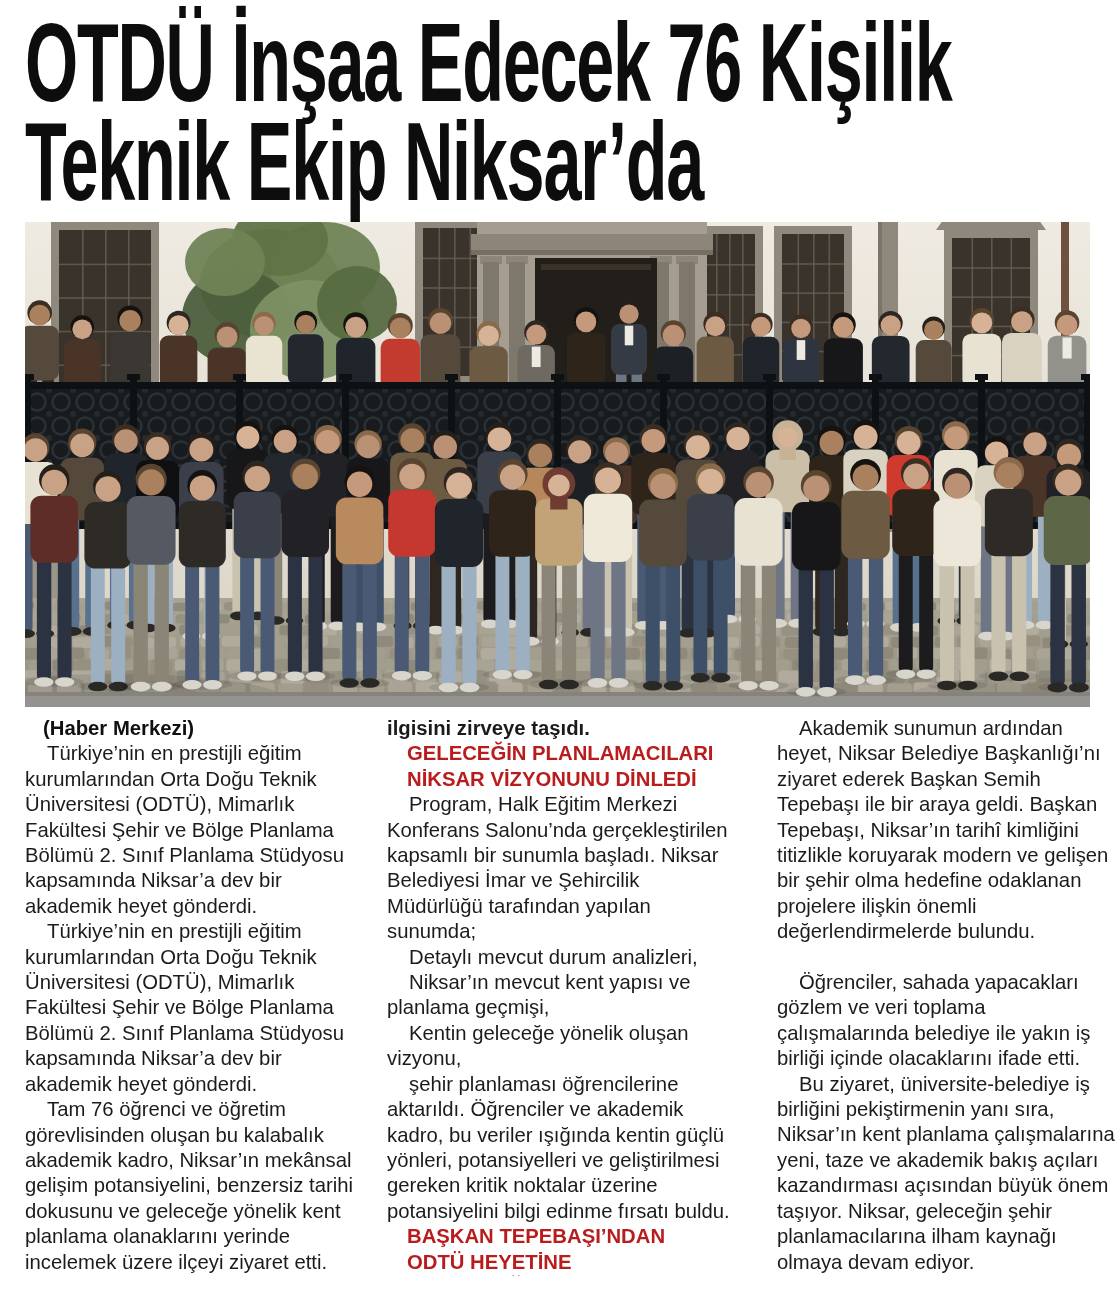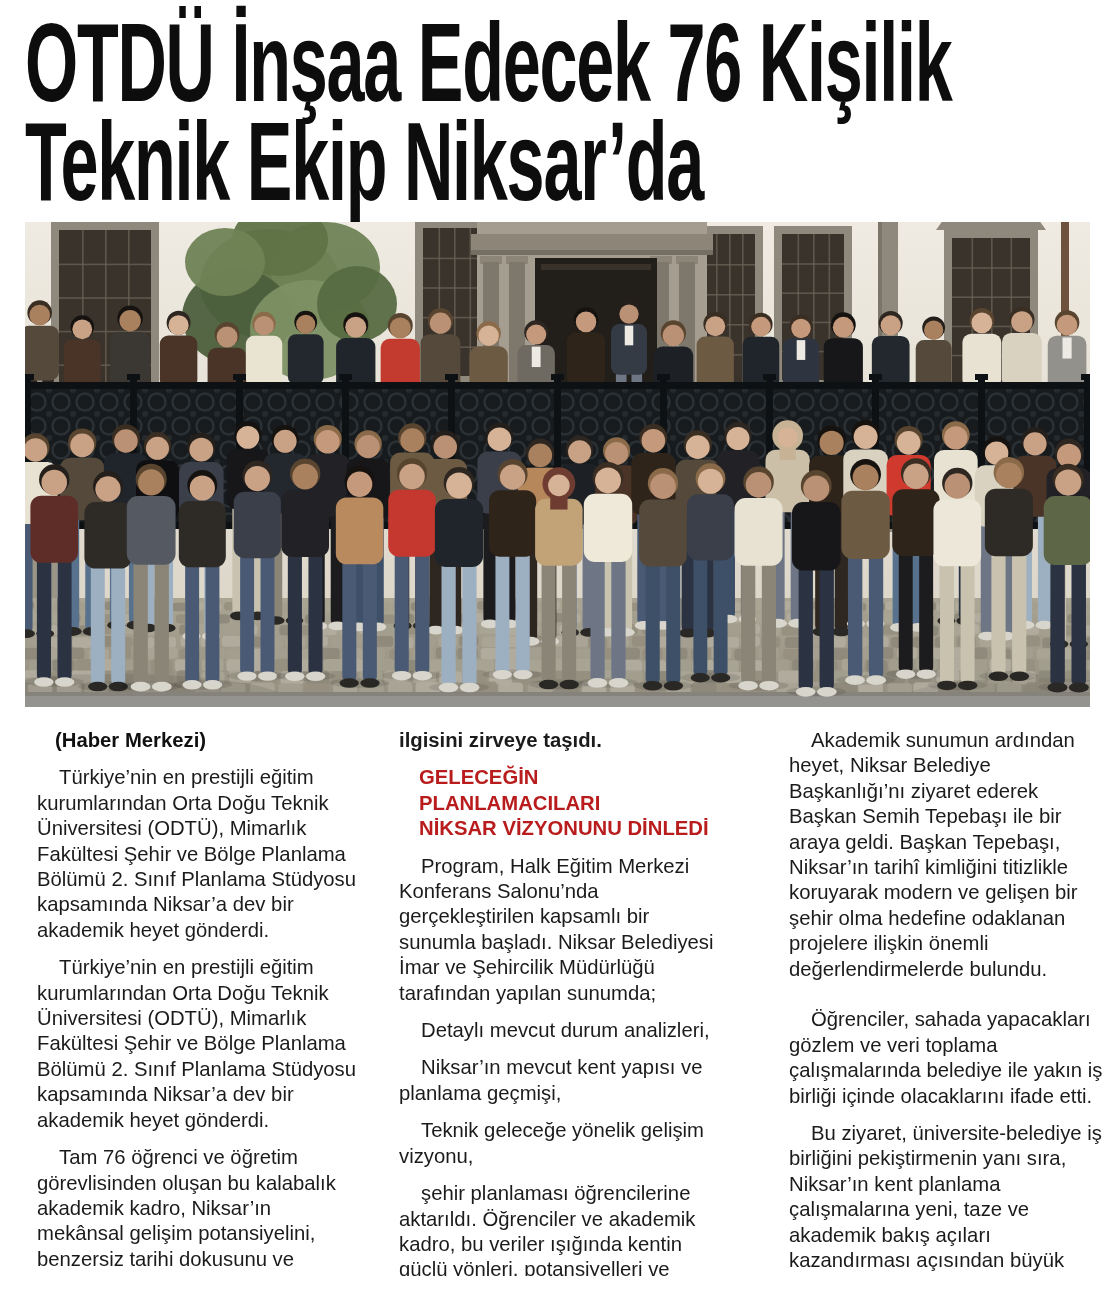--- a/index.html
+++ b/index.html
@@ -14,21 +14,21 @@
   
   .photo{position:absolute;left:25px;top:222px;width:1065px;height:485px;margin:0;
          overflow:hidden;background:#e9e5dc;}
   .photo svg{display:block;width:100%;height:100%;}
   
   .col{position:absolute;top:716px;width:347px;font-size:20.3px;line-height:25.4px;
        color:#1b1b1b;text-align:left;}
   .col1{left:25px;}
   .col2{left:387px;}
   .col3{left:777px;width:342px;}
-  .col p{margin:12px;}
+  .col p{margin:0;}
   .para{text-indent:22px;}
   .noindent{text-indent:0;font-weight:bold;}
   .byline{font-weight:700;padding-left:18px;color:#101010;}
   .subhead{font-weight:700;color:#b91c1c;padding-left:20px;}
   .subhead span{display:block;}
   .gap-above{margin-top:25.4px !important;}
 </style>
 </head>
 <body>
 
@@ -1247,22 +1247,22 @@
 
   <section class="col col2">
     <p class="noindent">ilgisini zirveye taşıdı.</p>
     <p class="subhead">
       <span>GELECEĞİN PLANLAMACILARI</span>
       <span>NİKSAR VİZYONUNU DİNLEDİ</span>
     </p>
     <p class="para">Program, Halk Eğitim Merkezi Konferans Salonu’nda gerçekleştirilen kapsamlı bir sunumla başladı. Niksar Belediyesi İmar ve Şehircilik Müdürlüğü tarafından yapılan sunumda;</p>
     <p class="para">Detaylı mevcut durum analizleri,</p>
     <p class="para">Niksar’ın mevcut kent yapısı ve planlama geçmişi,</p>
-    <p class="para">Teknik geleceğe yönelik gelişim vizyonu,</p>
-    <p class="para">şehir planlaması öğrencilerine aktarıldı. Öğrenciler ve akademik kadro, bu veriler ışığında kentin güçlü yönleri, potansiyelleri ve geliştirilmesi gereken kritik noktalar üzerine derinlemesine bilgi edinme fırsatı buldu.</p>
+    <p class="para">Kentin geleceğe yönelik oluşan vizyonu,</p>
+    <p class="para">şehir planlaması öğrencilerine aktarıldı. Öğrenciler ve akademik kadro, bu veriler ışığında kentin güçlü yönleri, potansiyelleri ve geliştirilmesi gereken kritik noktalar üzerine potansiyelini bilgi edinme fırsatı buldu.</p>
     <p class="subhead">
       <span>BAŞKAN TEPEBAŞI’NDAN</span>
       <span>ODTÜ HEYETİNE</span>
       <span>TARİHİ ÇAĞRI</span>
     </p>
   </section>
 
   <section class="col col3">
     <p class="para">Akademik sunumun ardından heyet, Niksar Belediye Başkanlığı’nı ziyaret ederek Başkan Semih Tepebaşı ile bir araya geldi. Başkan Tepebaşı, Niksar’ın tarihî kimliğini titizlikle koruyarak modern ve gelişen bir şehir olma hedefine odaklanan projelere ilişkin önemli değerlendirmelerde bulundu.</p>
     <p class="para gap-above">Öğrenciler, sahada yapacakları gözlem ve veri toplama çalışmalarında belediye ile yakın iş birliği içinde olacaklarını ifade etti.</p>

